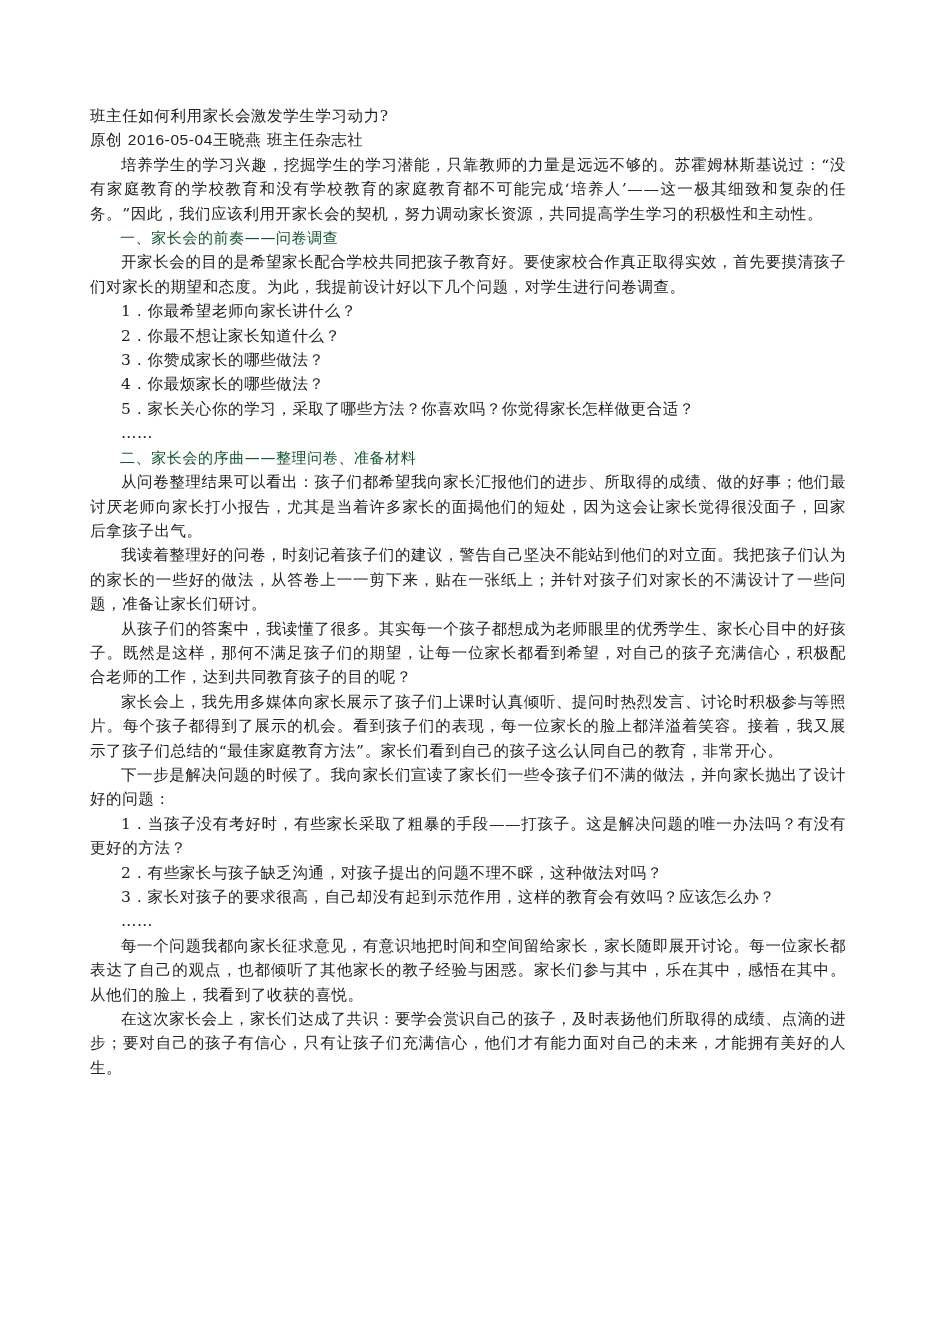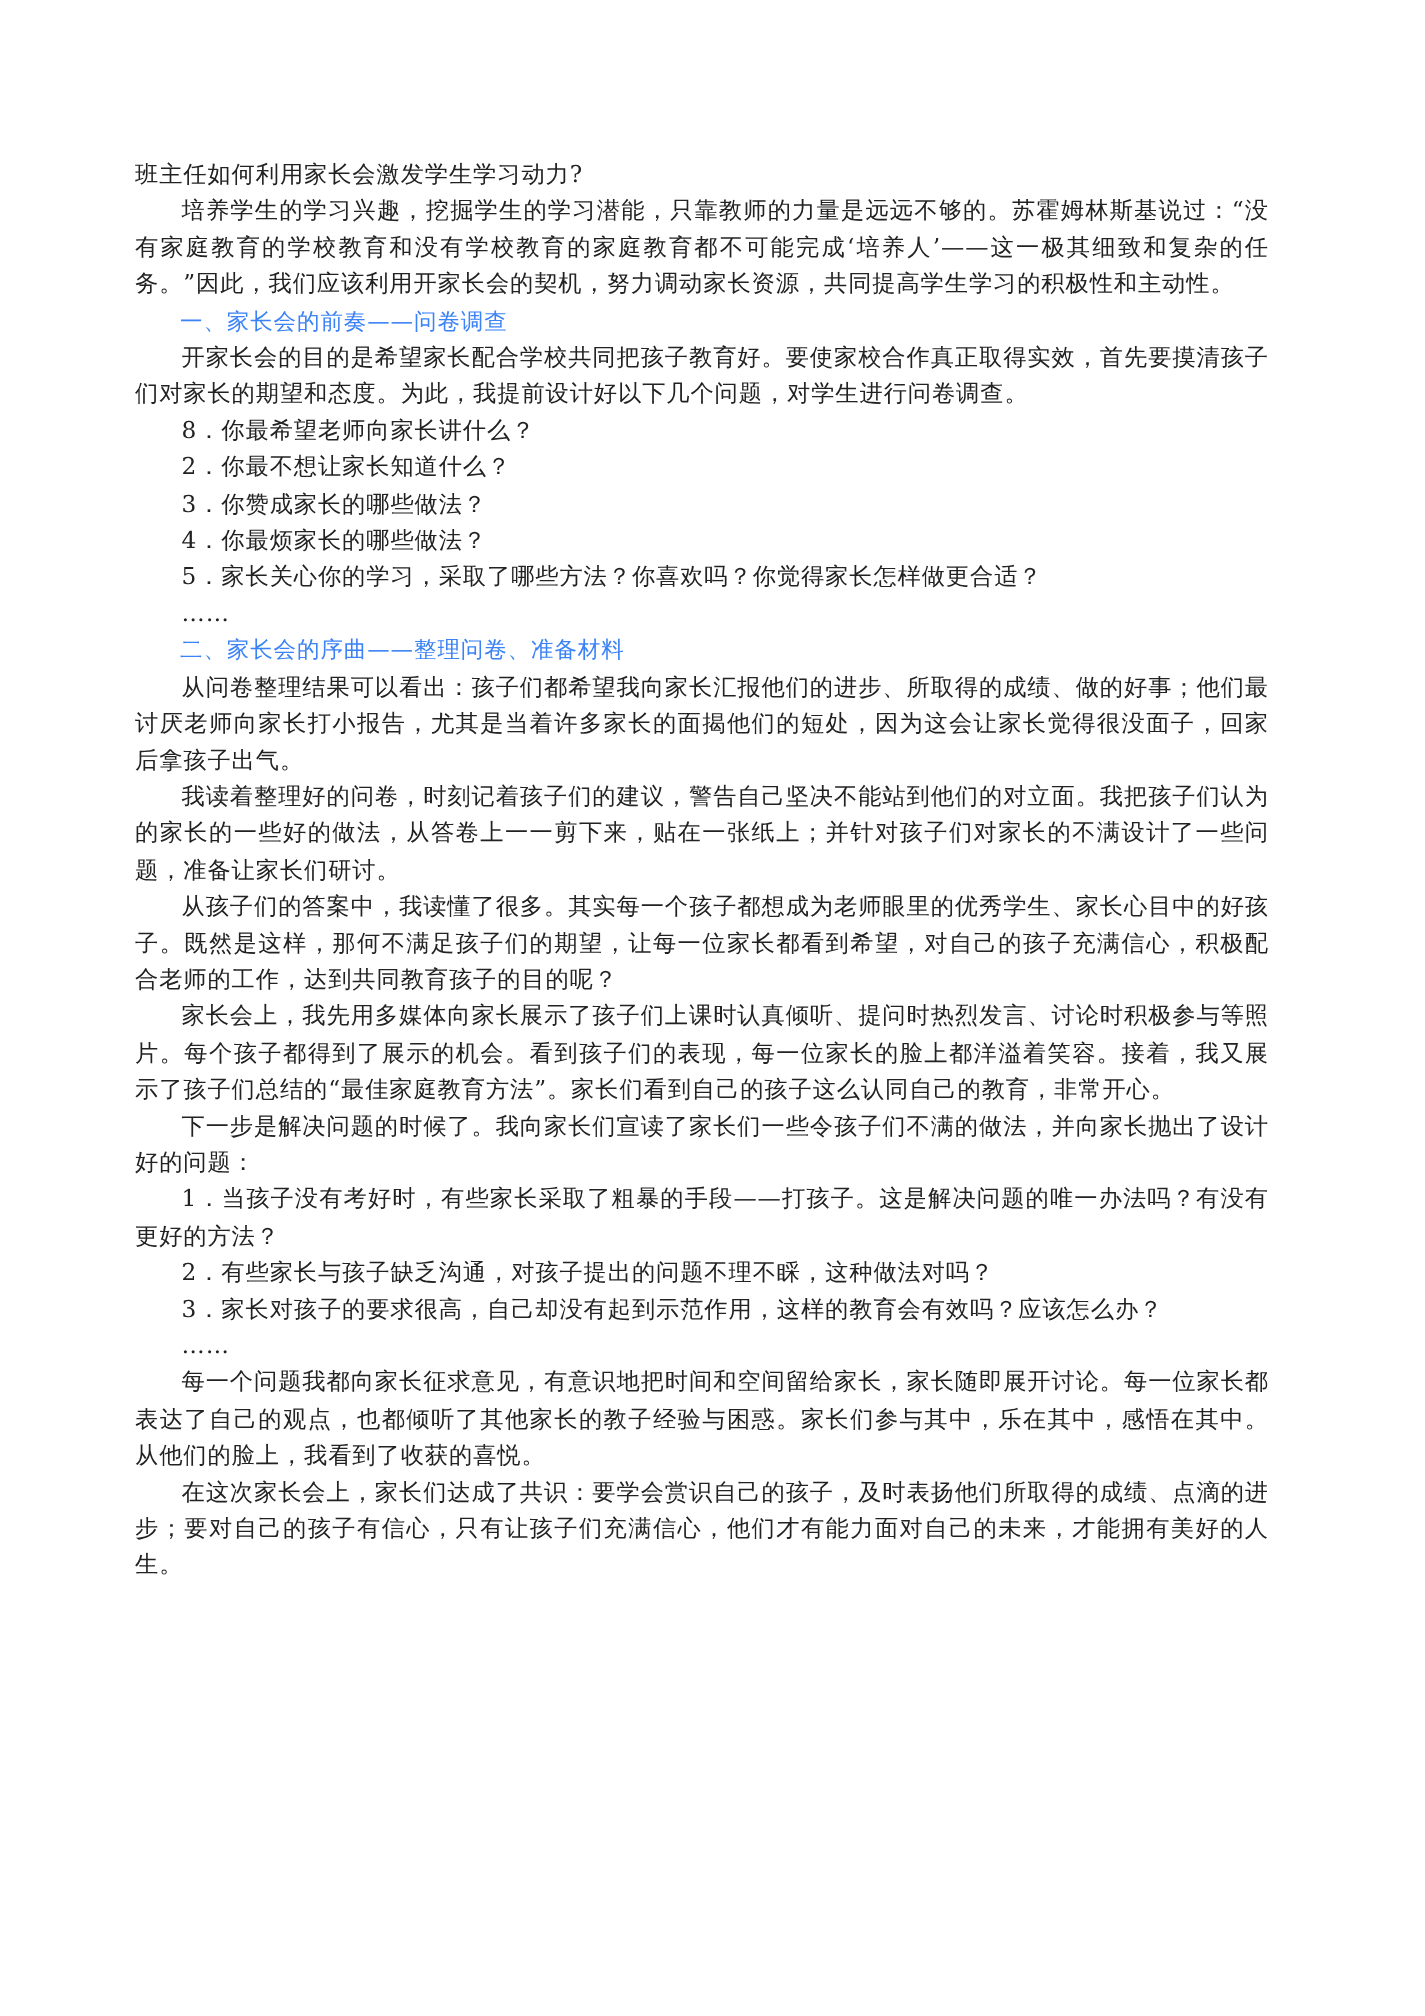--- a/index.html
+++ b/index.html
@@ -7,35 +7,40 @@
   .page {
     position: absolute; left: 90px; top: 104px; width: 756px;
     font-family: "DejaVu Serif", "Liberation Serif", serif;
     font-size: 15.5px; line-height: 24.4px; color: #222222;
     letter-spacing: 0.6px; text-align: justify;
   }
   .title, .meta { text-align: left; margin: 0; }
   .meta .date { font-family: "Liberation Sans", sans-serif; }
   p { margin: 0; }
   .indent { text-indent: 2em; }
-  .heading { color: #3b82f6; padding-left: 2em; margin: 0; font-weight: normal; font-family: "DejaVu Sans", sans-serif; font-size: 15px; }
+  .heading { color: #14532d; padding-left: 2em; margin: 0; font-weight: normal; font-family: "DejaVu Sans", sans-serif; font-size: 15px; }
   .list-item { padding-left: 2em; }
   .list-item.wrap { padding-left: 0; text-indent: 2em; }
   .ellipsis { padding-left: 2em; }
 </style>
 </head>
 <body>
 
 <div class="page">
   <p class="title">班主任如何利用家长会激发学生学习动力?</p>
+  <p class="meta">
+    <span>原创</span>
+    <span class="date">2016-05-04</span><span>王晓燕</span>
+    <span>班主任杂志社</span>
+  </p>
   <p class="indent">培养学生的学习兴趣，挖掘学生的学习潜能，只靠教师的力量是远远不够的。苏霍姆林斯基说过：“没有家庭教育的学校教育和没有学校教育的家庭教育都不可能完成‘培养人’——这一极其细致和复杂的任务。”因此，我们应该利用开家长会的契机，努力调动家长资源，共同提高学生学习的积极性和主动性。</p>
 
   <h3 class="heading">一、家长会的前奏——问卷调查</h3>
   <p class="indent">开家长会的目的是希望家长配合学校共同把孩子教育好。要使家校合作真正取得实效，首先要摸清孩子们对家长的期望和态度。为此，我提前设计好以下几个问题，对学生进行问卷调查。</p>
-  <p class="list-item">8．你最希望老师向家长讲什么？</p>
+  <p class="list-item">1．你最希望老师向家长讲什么？</p>
   <p class="list-item">2．你最不想让家长知道什么？</p>
   <p class="list-item">3．你赞成家长的哪些做法？</p>
   <p class="list-item">4．你最烦家长的哪些做法？</p>
   <p class="list-item">5．家长关心你的学习，采取了哪些方法？你喜欢吗？你觉得家长怎样做更合适？</p>
   <p class="ellipsis">……</p>
 
   <h3 class="heading">二、家长会的序曲——整理问卷、准备材料</h3>
   <p class="indent">从问卷整理结果可以看出：孩子们都希望我向家长汇报他们的进步、所取得的成绩、做的好事；他们最讨厌老师向家长打小报告，尤其是当着许多家长的面揭他们的短处，因为这会让家长觉得很没面子，回家后拿孩子出气。</p>
   <p class="indent">我读着整理好的问卷，时刻记着孩子们的建议，警告自己坚决不能站到他们的对立面。我把孩子们认为的家长的一些好的做法，从答卷上一一剪下来，贴在一张纸上；并针对孩子们对家长的不满设计了一些问题，准备让家长们研讨。</p>
   <p class="indent">从孩子们的答案中，我读懂了很多。其实每一个孩子都想成为老师眼里的优秀学生、家长心目中的好孩子。既然是这样，那何不满足孩子们的期望，让每一位家长都看到希望，对自己的孩子充满信心，积极配合老师的工作，达到共同教育孩子的目的呢？</p>

